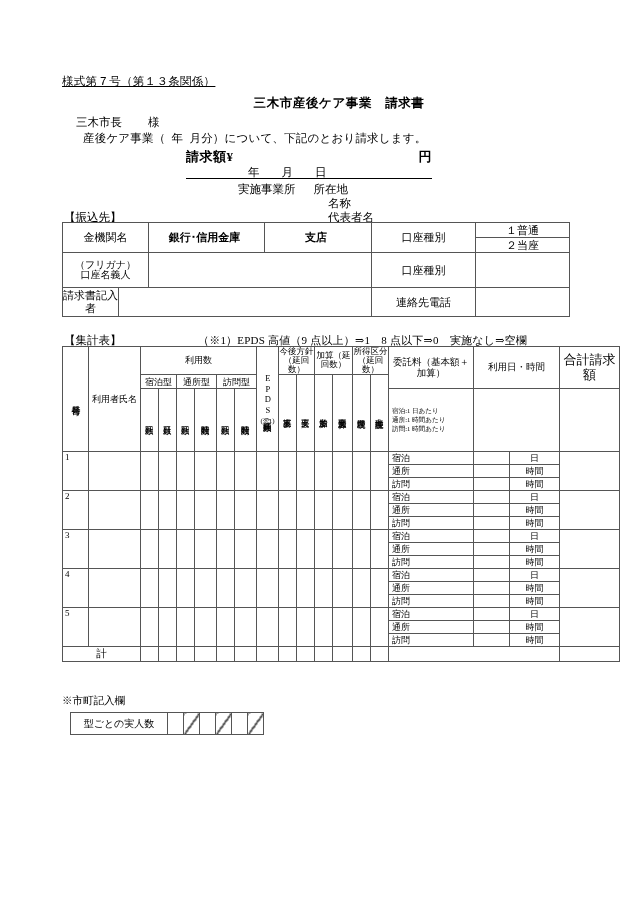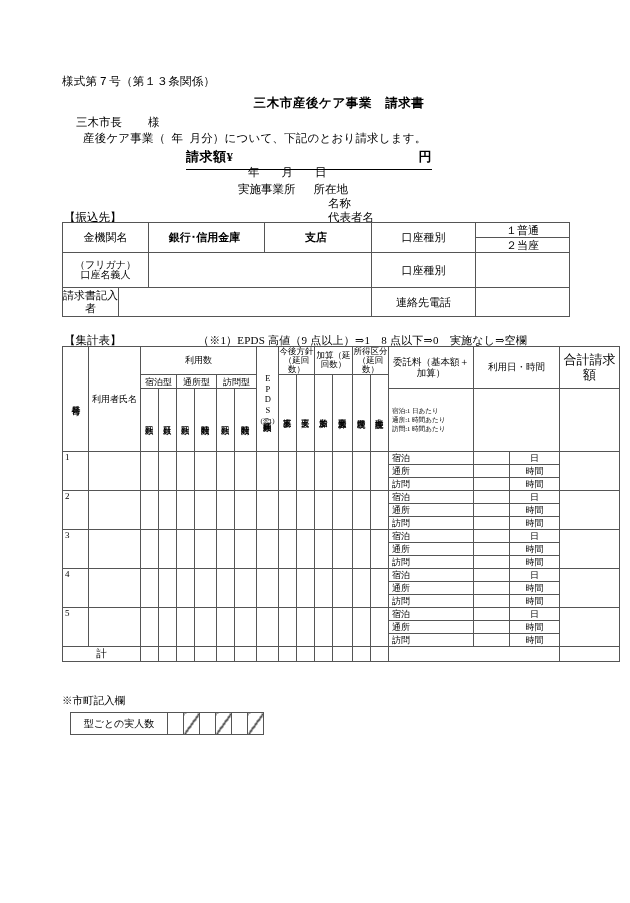--- a/index.html
+++ b/index.html
@@ -24,20 +24,21 @@
   }
 
   
   .formno {
     position: absolute;
     left: 62px;
     top: 74px;
     font-size: 11.5px;
     letter-spacing: 0.3px;
     white-space: nowrap;
+    text-decoration: underline;
   }
   .doctitle {
     position: absolute;
     left: 0;
     top: 95px;
     width: 630px;
     text-align: center;
     font-size: 12.5px;
     font-weight: bold;
     letter-spacing: 0.6px;
@@ -63,21 +64,21 @@
     position: absolute;
     left: 186px;
     top: 148px;
     width: 246px;
     border-bottom: 1.2px solid #000;
     font-size: 13px;
     font-weight: bold;
     display: flex;
     justify-content: space-between;
     align-items: flex-end;
-    padding-bottom: 3px;
+    padding-bottom: 12px;
     letter-spacing: 0.5px;
   }
   .dateline {
     position: absolute;
     left: 248px;
     top: 165px;
     font-size: 11.5px;
     white-space: nowrap;
   }
   .dateline .g { display: inline-block; width: 22px; }

